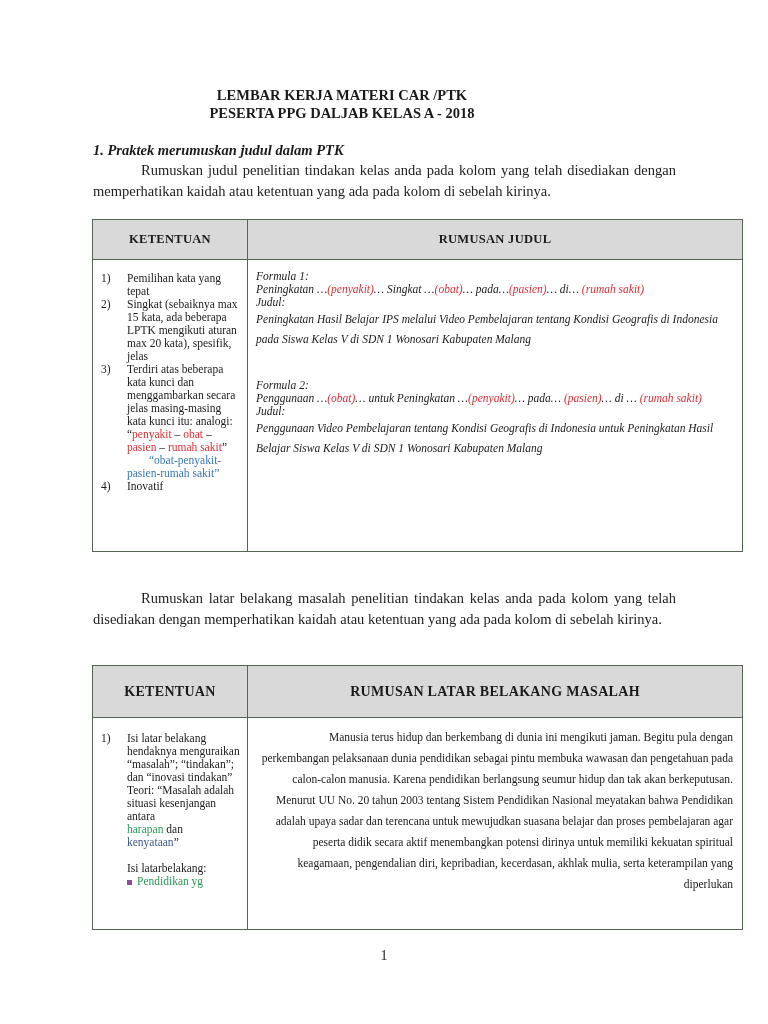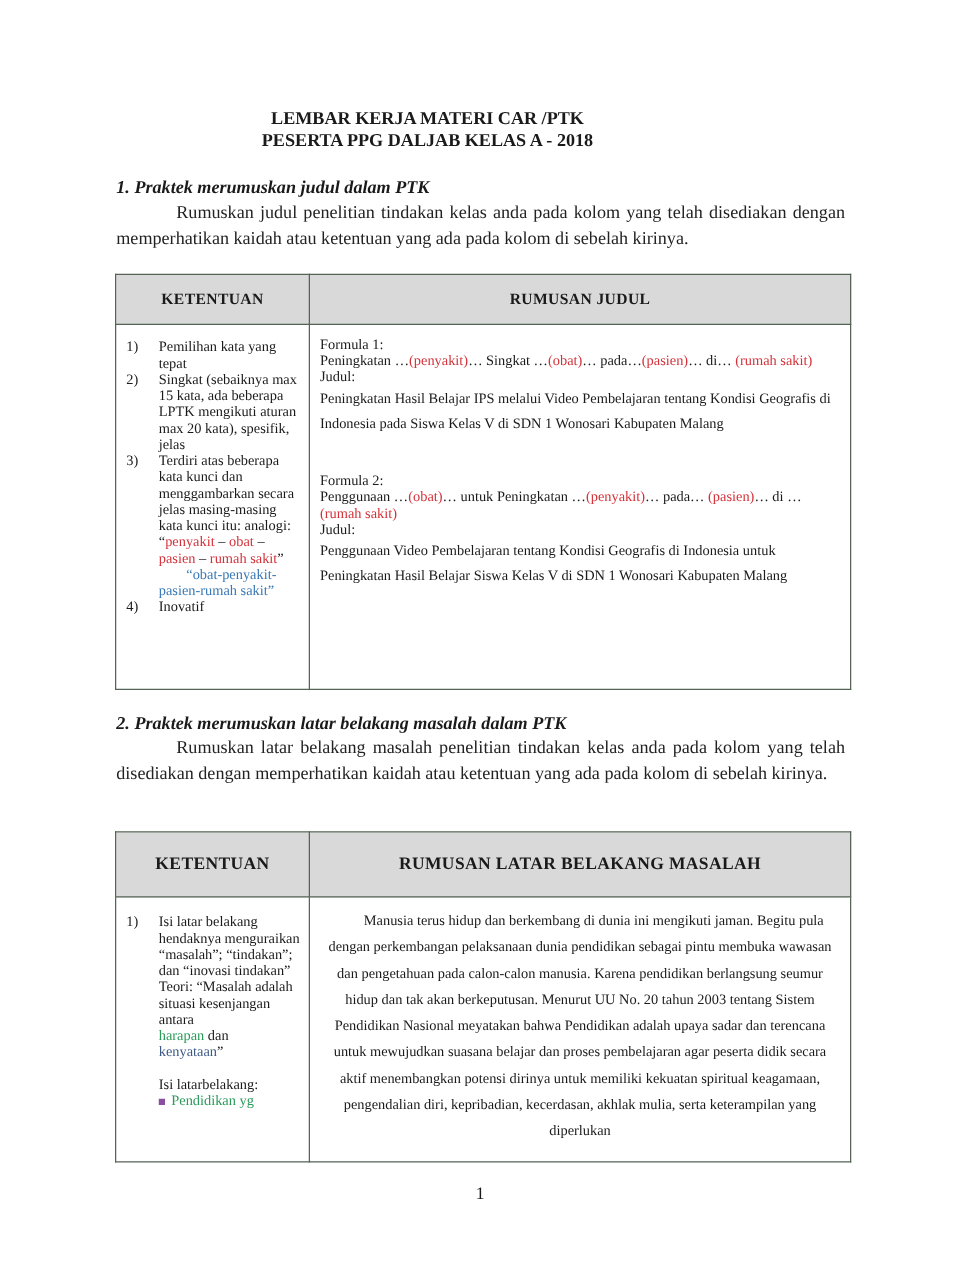--- a/index.html
+++ b/index.html
@@ -10,39 +10,39 @@
     .page { position: absolute; left: 0; top: 0; width: 768px; height: 1024px; }
     .title { position: absolute; left: 0; width: 684px; text-align: center; font-weight: bold; font-size: 14.5px; }
     .t1 { top: 87px; }
     .t2 { top: 105px; }
     .sec-head { position: absolute; left: 93px; font-weight: bold; font-style: italic; font-size: 14.5px; }
     .para {
       position: absolute; left: 93px; width: 583px; font-size: 14.5px; line-height: 21px;
       text-align: justify; text-indent: 48px; color: #222;
     }
     table.tbl {
-      position: absolute; left: 92px; width: 589px; border-collapse: collapse;
+      position: absolute; left: 92px; width: 651px; border-collapse: collapse;
       border: 1.5px solid #566456; table-layout: fixed;
     }
     table.tbl th {
       background: #d9d9d9; border: 1.5px solid #566456; font-weight: bold; text-align: center;
       font-size: 12.5px; letter-spacing: 0.3px;
     }
     table.tbl td { border: 1.5px solid #566456; vertical-align: top; font-size: 11.5px; }
     .col1 { width: 155px; }
     .ol { margin: 0; padding: 0; list-style: none; }
     .ol li { position: relative; padding-left: 26px; line-height: 13px; }
     .ol li .num { position: absolute; left: 0; top: 0; }
     .red { color: #d4323a; }
     .blue { color: #3a78b5; margin-left: 22px; }
     .green { color: #2a9a5a; }
     .slate { color: #3d5a85; }
     .frm { line-height: 13px; }
     .judul-txt { line-height: 20px; }
-    .bg-text { font-size: 11.5px; line-height: 21px; text-indent: 22px; text-align: center; padding: 8px 8px 0 8px; }
+    .bg-text { font-size: 11.5px; line-height: 21px; text-indent: 22px; text-align: right; padding: 8px 8px 0 8px; }
     .pagenum { position: absolute; left: 0; width: 768px; text-align: center; top: 948px; font-size: 14px; }
     .bullet { display: inline-block; width: 5px; height: 5px; background: #8a4f9e; margin-right: 5px; vertical-align: middle; }
   </style>
 </head>
 <body>
 
 <div class="page">
 
   <div class="title t1">LEMBAR KERJA MATERI CAR /PTK</div>
   <div class="title t2">PESERTA PPG DALJAB KELAS A - 2018</div>
@@ -65,39 +65,38 @@
         <ul class="ol">
           <li><span class="num">1)</span><span>Pemilihan kata yang tepat</span></li>
           <li><span class="num">2)</span><span>Singkat (sebaiknya max 15 kata, ada beberapa LPTK mengikuti aturan max 20 kata), spesifik, jelas</span></li>
           <li><span class="num">3)</span><span>Terdiri atas beberapa kata kunci dan menggambarkan secara jelas masing-masing kata kunci itu: analogi:</span><br>
             <span><span>“</span><span class="red">penyakit</span><span> – </span><span class="red">obat</span><span> – </span><span class="red">pasien</span><span> – </span><span class="red">rumah sakit</span><span>”</span></span><br>
             <span class="blue">“obat-penyakit-pasien-rumah sakit”</span>
           </li>
           <li><span class="num">4)</span><span>Inovatif</span></li>
         </ul>
       </td>
-      <td style="padding:10px 8px 0 8px;">
+      <td style="padding:10px 8px 0 8px;font-style:italic;">
         <div class="frm">
           <div>Formula 1:</div>
           <div><span>Peningkatan …</span><span class="red">(penyakit)</span><span>… Singkat …</span><span class="red">(obat)</span><span>… pada…</span><span class="red">(pasien)</span><span>… di… </span><span class="red">(rumah sakit)</span></div>
           <div>Judul:</div>
         </div>
         <div class="judul-txt">Peningkatan Hasil Belajar IPS melalui Video Pembelajaran tentang Kondisi Geografis di Indonesia pada Siswa Kelas V  di SDN 1 Wonosari Kabupaten Malang</div>
         <div class="frm" style="margin-top:30px;">
           <div>Formula 2:</div>
           <div><span>Penggunaan …</span><span class="red">(obat)</span><span>… untuk Peningkatan …</span><span class="red">(penyakit)</span><span>… pada… </span><span class="red">(pasien)</span><span>… di … </span><span class="red">(rumah sakit)</span></div>
           <div>Judul:</div>
         </div>
         <div class="judul-txt">Penggunaan Video Pembelajaran tentang Kondisi Geografis di Indonesia untuk Peningkatan Hasil Belajar Siswa Kelas V  di SDN 1 Wonosari Kabupaten Malang</div>
       </td>
     </tr>
   </tbody>
     </table>
 
-  <div class="sec-head" style="top:571px;">2.  Praktek merumuskan latar belakang masalah dalam PTK</div>
   <div class="para" style="top:588px;">Rumuskan latar belakang masalah penelitian tindakan kelas anda pada kolom yang telah disediakan dengan memperhatikan kaidah atau ketentuan yang ada pada kolom di sebelah kirinya.</div>
 
   <table class="tbl" style="top:665px;">
     <colgroup>
         <col class="col1">
         <col>
       </colgroup>
     <tbody>
         <tr style="height:52px;">
       <th style="font-size:14px;">KETENTUAN</th>

